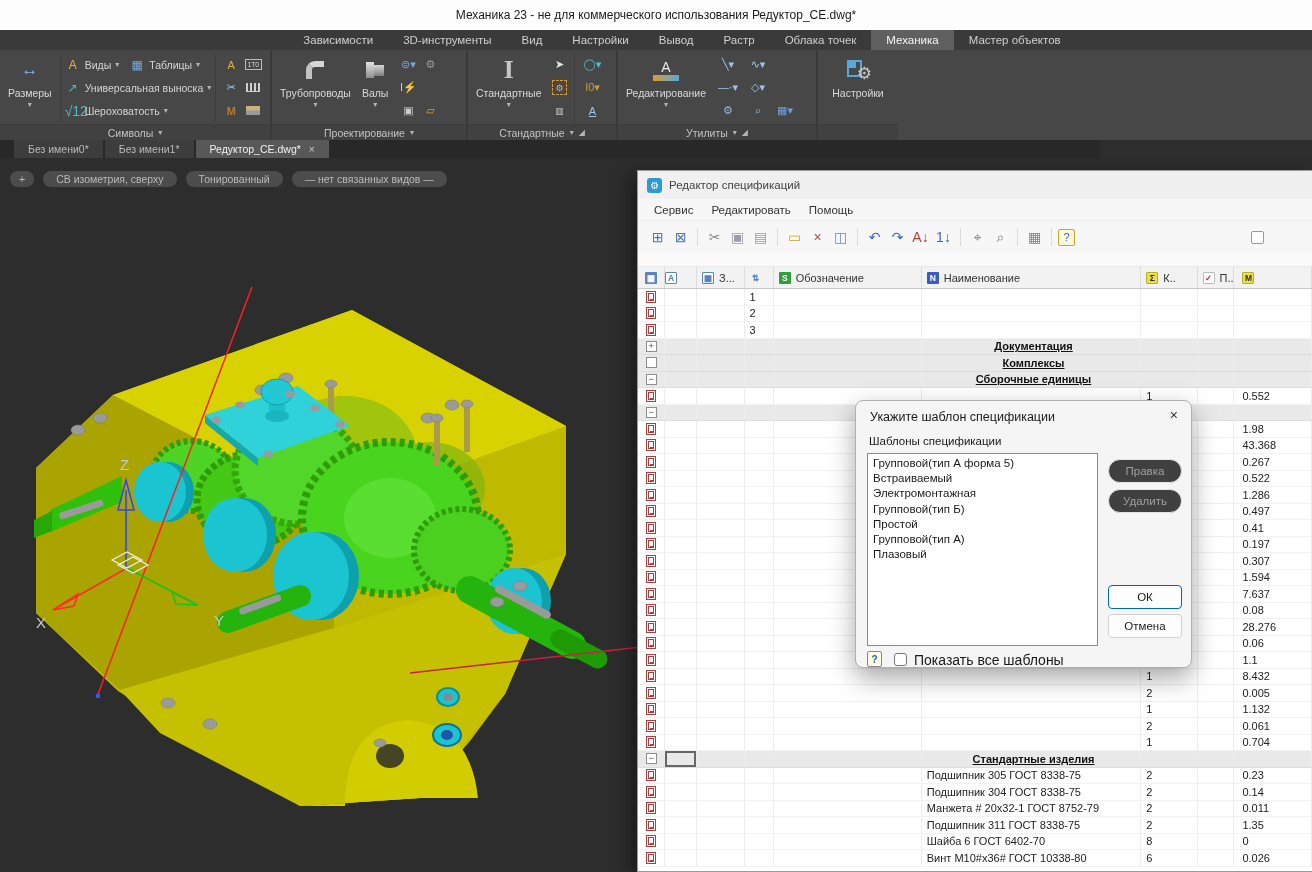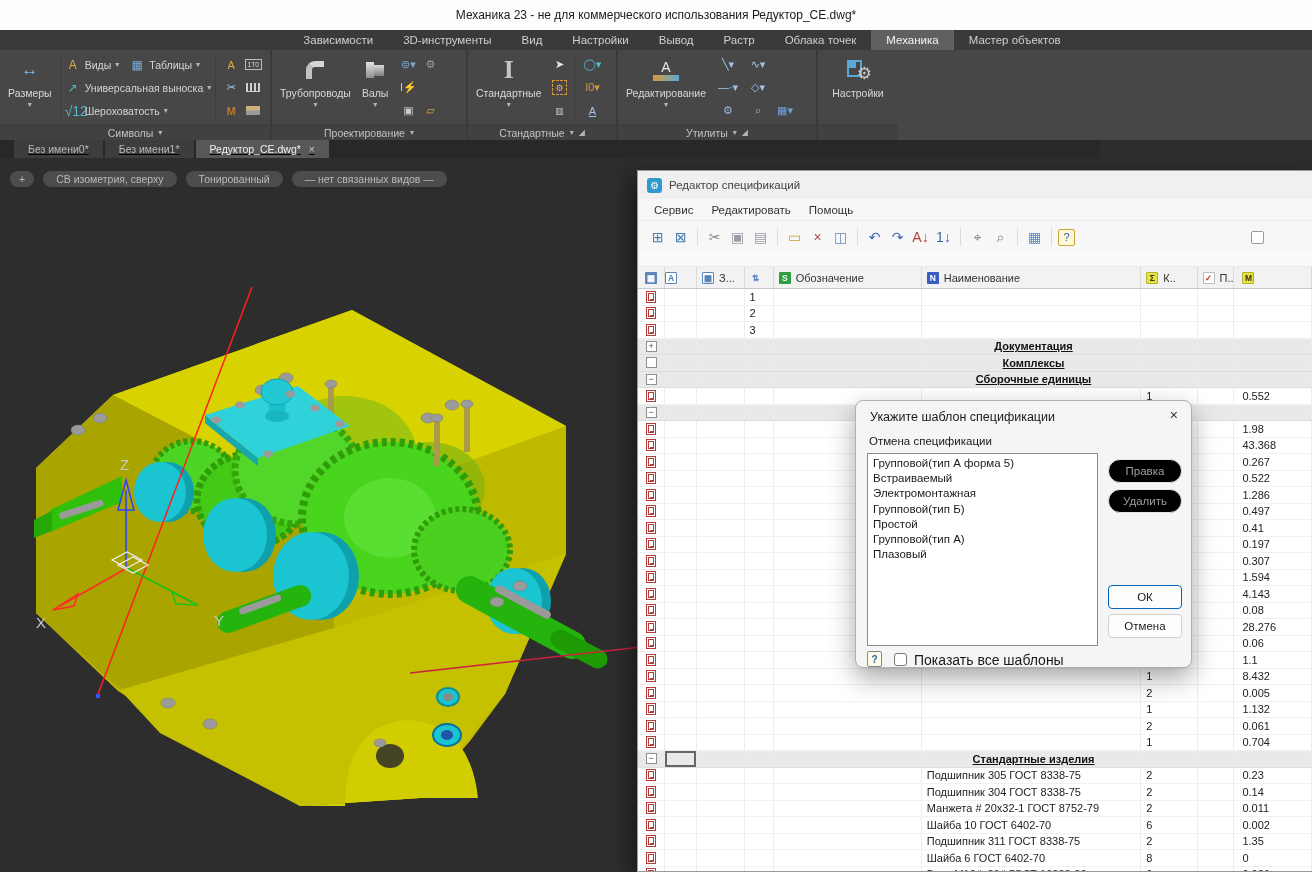--- a/index.html
+++ b/index.html
@@ -40,21 +40,21 @@
   .shafticon .s2{width:10px;height:11px;background:linear-gradient(#d6d6d6,#7f7f7f);}
   .ibeam{font-family:"Liberation Serif",serif;font-size:26px;font-weight:bold;color:#c6c6c6;line-height:26px;}
   .dashedbox{width:15px;height:15px;border:1px dashed #d89a3a;display:flex;align-items:center;justify-content:center;font-size:9px;color:#d8b56a;}
   .editbar{width:26px;height:6px;background:linear-gradient(90deg,#d99a3a,#5aa7d8);margin-top:1px;}
   .wingear{position:relative;width:22px;height:20px;}
   .wingear .win{position:absolute;left:0;top:0;width:15px;height:17px;border:2px solid #5aa7d8;}
   .wingear .winb{position:absolute;left:2px;top:2px;width:7px;height:6px;background:#5aa7d8;}
   .wingear .g{position:absolute;right:-3px;bottom:-4px;font-size:17px;color:#c9c9c9;}
 
   
-  .doctabs{position:absolute;left:0;top:140px;width:1100px;height:18px;background:#282828;display:flex;padding-left:14px;text-decoration:underline;}
+  .doctabs{position:absolute;left:0;top:140px;width:1100px;height:18px;background:#282828;display:flex;padding-left:14px;}
   .dtab{display:flex;align-items:center;gap:8px;padding:0 14px;font-size:10.5px;color:#b8b8b8;background:#3d3d3d;margin-right:2px;}
   .dtab.active{background:#585858;color:#f0f0f0;}
   .dtab .x{font-size:10px;color:#cccccc;}
 
   
   .main{position:absolute;left:0;top:158px;width:1312px;height:714px;background:#2d2d2d;overflow:hidden;}
   .pills{position:absolute;left:10px;top:13px;display:flex;gap:9px;z-index:5;}
   .pill{background:#4c4c4c;color:#b9b9b9;font-size:10.5px;border-radius:9px;padding:2px 13px;}
   .pill.add{padding:2px 9px;}
 
@@ -101,21 +101,21 @@
   .dialog{position:absolute;left:855px;top:400px;width:337px;height:268px;background:#f5f5f5;border:1px solid #b0b0b0;
     border-radius:8px;box-shadow:0 10px 26px rgba(0,0,0,.35);z-index:50;font-size:12px;color:#1a1a1a;}
   .dlg-title{position:absolute;left:14px;top:9px;font-size:12.5px;}
   .dlg-x{position:absolute;right:13px;top:6px;font-size:14px;color:#333;font-weight:300;}
   .dlg-label{position:absolute;left:13px;top:34px;font-size:11.5px;}
   .dlg-list{position:absolute;left:11px;top:52px;width:231px;height:193px;background:#fff;border:1px solid #8a8a8a;
     overflow:hidden;padding:2px 0;}
   .litem{font-size:11.5px;line-height:15.2px;padding:0 5px;white-space:nowrap;}
   .dbtn{position:absolute;left:252px;width:74px;height:24px;border:1px solid #d2d2d2;border-radius:4px;background:#fdfdfd;
     font-size:11.5px;display:flex;align-items:center;justify-content:center;color:#1a1a1a;}
-  .dbtn.disabled{color:#9f9f9f;border-color:#e4e4e4;background:#000000;border-radius:12px;}
+  .dbtn.disabled{color:#9f9f9f;border-color:#e4e4e4;background:#404040;border-radius:12px;}
   .dbtn.primary{border:1.5px solid #0067c0;}
   .dlg-help{position:absolute;left:11px;top:250px;width:15px;height:16px;border:1px solid #888;background:#fffbe6;
     color:#2a5db0;font-size:10px;font-weight:bold;display:flex;align-items:center;justify-content:center;border-radius:2px;}
   .dlg-check{position:absolute;left:38px;top:252px;width:13px;height:13px;border:1px solid #777;border-radius:3px;background:#fff;}
   .dlg-chklabel{position:absolute;left:58px;top:251px;font-size:14px;}
 
   .axis-label{fill:#c9c9c9;font-size:15px;}
 </style>
 </head>
 <body>
@@ -756,21 +756,21 @@
             <div class="cell c0">
               <div class="rowicon"></div>
             </div>
             <div class="cell c1"></div>
             <div class="cell c2"></div>
             <div class="cell c3"></div>
             <div class="cell c4"></div>
             <div class="cell c5"></div>
             <div class="cell c6"></div>
             <div class="cell c7"></div>
-            <div class="cell c8">4.143</div>
+            <div class="cell c8">7.637</div>
           </div>
           <div class="trow">
             <div class="cell c0">
               <div class="rowicon"></div>
             </div>
             <div class="cell c1"></div>
             <div class="cell c2"></div>
             <div class="cell c3"></div>
             <div class="cell c4"></div>
             <div class="cell c5"></div>
@@ -930,33 +930,20 @@
               <div class="rowicon"></div>
             </div>
             <div class="cell c1"></div>
             <div class="cell c2"></div>
             <div class="cell c3"></div>
             <div class="cell c4"></div>
             <div class="cell c5">Манжета # 20x32-1 ГОСТ 8752-79</div>
             <div class="cell c6">2</div>
             <div class="cell c7"></div>
             <div class="cell c8">0.011</div>
-          </div>
-          <div class="trow">
-            <div class="cell c0">
-              <div class="rowicon"></div>
-            </div>
-            <div class="cell c1"></div>
-            <div class="cell c2"></div>
-            <div class="cell c3"></div>
-            <div class="cell c4"></div>
-            <div class="cell c5">Шайба 10 ГОСТ 6402-70</div>
-            <div class="cell c6">6</div>
-            <div class="cell c7"></div>
-            <div class="cell c8">0.002</div>
           </div>
           <div class="trow">
             <div class="cell c0">
               <div class="rowicon"></div>
             </div>
             <div class="cell c1"></div>
             <div class="cell c2"></div>
             <div class="cell c3"></div>
             <div class="cell c4"></div>
             <div class="cell c5">Подшипник 311 ГОСТ 8338-75</div>
@@ -990,21 +977,21 @@
             <div class="cell c7"></div>
             <div class="cell c8">0.026</div>
           </div>
         </div>
     </div>
   </div>
 
   <div class="dialog">
     <div class="dlg-title">Укажите шаблон спецификации</div>
     <div class="dlg-x">×</div>
-    <div class="dlg-label">Отмена спецификации</div>
+    <div class="dlg-label">Шаблоны спецификации</div>
     <div class="dlg-list" id="dlg-list">
         <div class="litem">Групповой(тип А форма 5)</div>
         <div class="litem">Встраиваемый</div>
         <div class="litem">Электромонтажная</div>
         <div class="litem">Групповой(тип Б)</div>
         <div class="litem">Простой</div>
         <div class="litem">Групповой(тип А)</div>
         <div class="litem">Плазовый</div>
       </div>
     <div class="dbtn disabled" style="top:58px">Правка</div>

